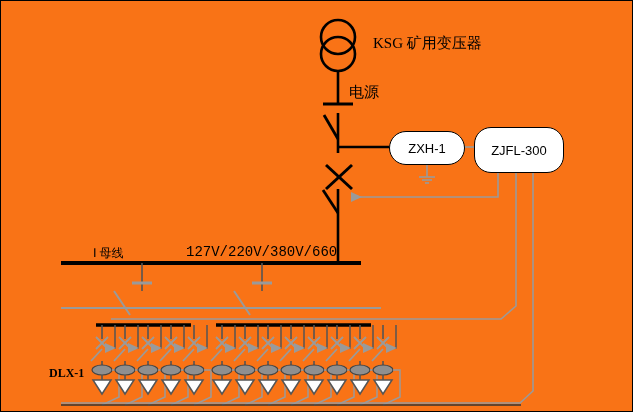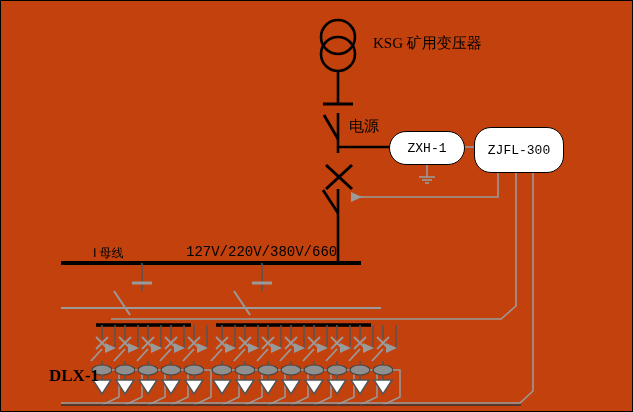--- a/index.html
+++ b/index.html
@@ -1,34 +1,34 @@
 <!DOCTYPE html>
 <html><head>
 <meta charset="utf-8">
 <style>
   html,body{margin:0;padding:0;background:#ffffff;}
   body{font-family:"Liberation Serif",serif;}
   #root{
     position:relative;
     width:633px;height:412px;
-    background:#c2410c;
+    background:#f97316;
     border:1px solid #000000;
     box-sizing:border-box;
     overflow:hidden;
   }
   #svg{position:absolute;left:0;top:0;width:633px;height:412px;display:block;}
   .lbl{position:absolute;white-space:nowrap;color:#000;}
   .lbl-ksg{left:372px;top:33px;font-size:15px;font-family:"Liberation Serif",serif;}
-  .lbl-src{left:348px;top:82px;font-size:15px;font-family:"Liberation Serif",serif;margin-top:34px;}
+  .lbl-src{left:348px;top:82px;font-size:15px;font-family:"Liberation Serif",serif;}
   .lbl-bus{left:92px;top:244px;font-size:12px;font-family:"Liberation Serif",serif;}
   .lbl-volt{left:185px;top:243px;font-size:14px;font-family:"Liberation Mono",monospace;letter-spacing:0px;}
-  .lbl-dlx{left:48px;top:365px;font-size:17px;font-weight:bold;font-family:"Liberation Serif",serif;}
+  .lbl-dlx{left:48px;top:365px;font-size:12px;font-weight:bold;font-family:"Liberation Serif",serif;}
   .boxlbl{
     position:absolute;display:flex;align-items:center;justify-content:center;
-    font-family:Liberation Mono, monospace;font-size:13px;color:#000;
+    font-family:Liberation Sans, sans-serif;font-size:13px;color:#000;
     box-sizing:border-box;
     border-radius:17px;
   }
   .box-zxh{left:388px;top:130px;width:76px;height:34px;border:1.6px solid #000;background:#fff;}
   .box-zjfl{left:473px;top:126px;width:90px;height:46px;border:1.6px solid #000;background:#fff;justify-content:center;}
 </style>
 </head>
 <body>
 
 <div id="root">

